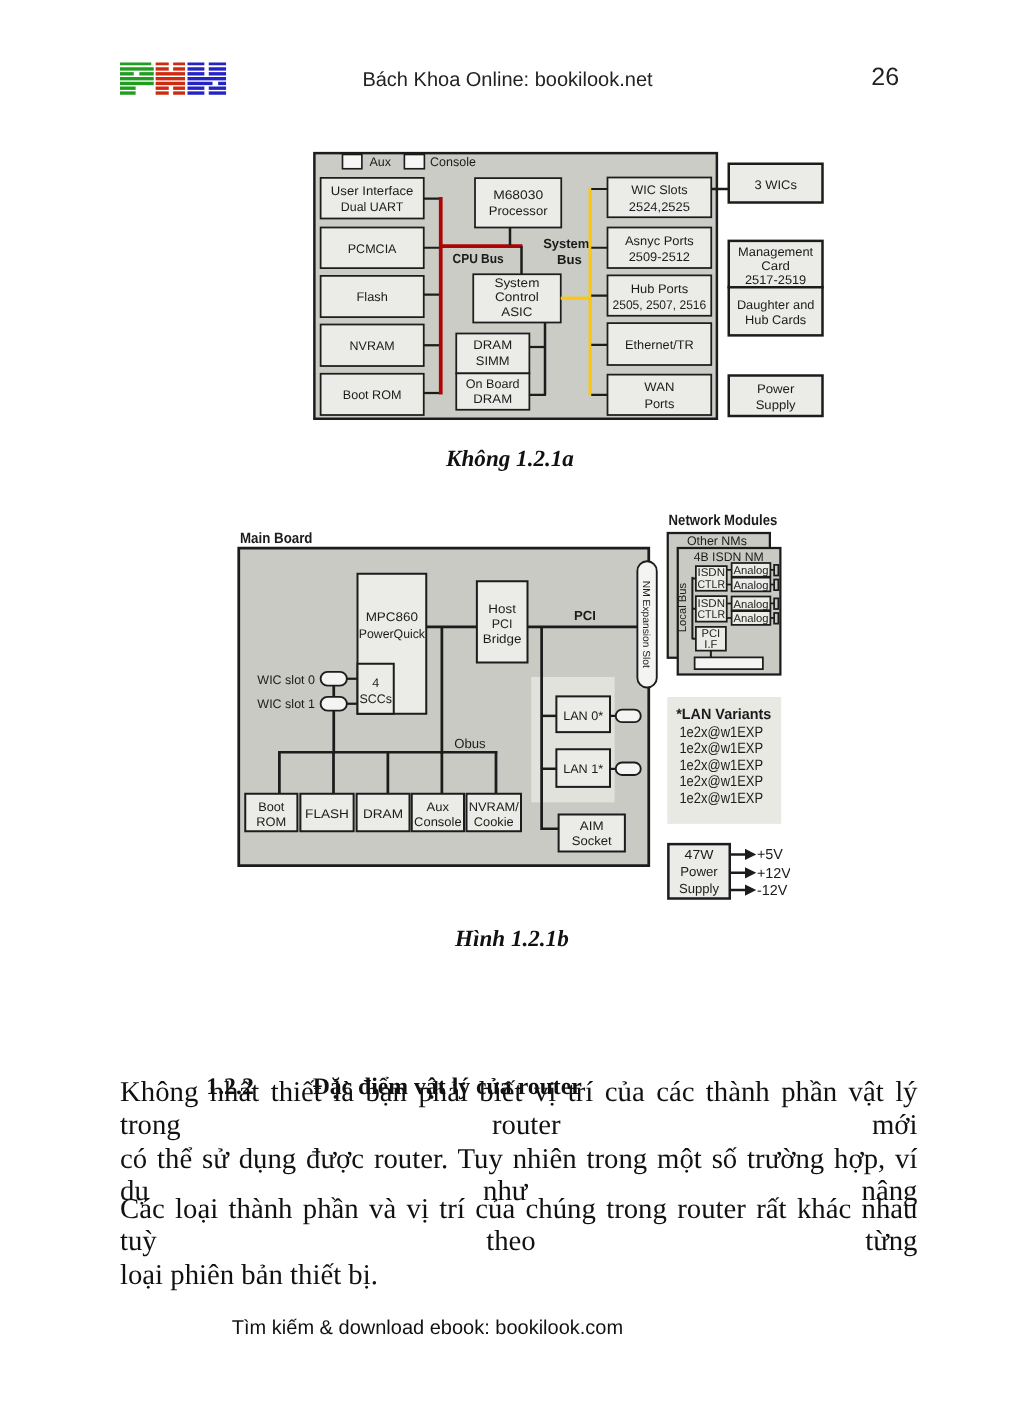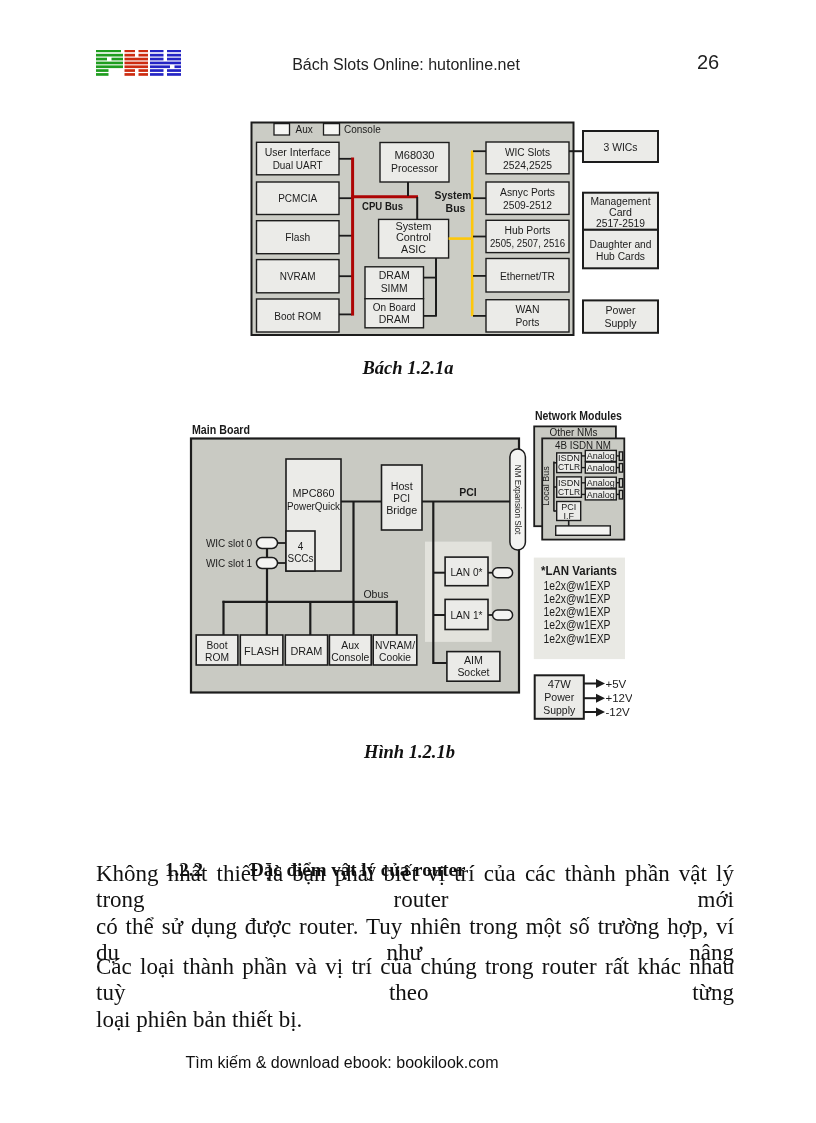--- a/index.html
+++ b/index.html
@@ -41,21 +41,21 @@
 <rect x="72" y="8.7" width="14" height="2.7" fill="#2424c4"></rect>
 <rect x="55" y="12.6" width="31" height="2.7" fill="#2424c4"></rect>
 <rect x="55" y="16.4" width="20" height="2.7" fill="#2424c4"></rect>
 <rect x="79.5" y="16.4" width="6.5" height="2.7" fill="#2424c4"></rect>
 <rect x="55" y="20.2" width="13.5" height="2.7" fill="#2424c4"></rect>
 <rect x="72" y="20.2" width="14" height="2.7" fill="#2424c4"></rect>
 <rect x="55" y="24.1" width="13.5" height="2.7" fill="#2424c4"></rect>
 <rect x="72" y="24.1" width="14" height="2.7" fill="#2424c4"></rect>
 </svg>
 
-<div class="abs" style="left:0;top:56px;width:812px;text-align:center;font-size:16px;color:#222;">Bách Slots Online: hutonline.net</div>
+<div class="abs" style="left:0;top:56px;width:812px;text-align:center;font-size:16px;color:#222;">Bách Khoa Online: bookilook.net</div>
 
 <div class="abs" style="left:697px;top:51px;font-size:20px;color:#222;">26</div>
 
 <svg class="abs" style="left:236px;top:117px" width="440" height="223" viewBox="236 117 440 223">
 
 <rect x="251.5" y="122.5" width="322" height="212.5" fill="#cbccc5" stroke="#1c1c1c" stroke-width="2"></rect>
 
 <g>
       <rect x="274" y="123.6" width="15.5" height="11.4" fill="#f6f6f4" stroke="#1c1c1c" stroke-width="1.3"></rect>
     </g>
@@ -259,21 +259,21 @@
 <text x="620.5" y="259.5" font-size="10" text-anchor="middle" font-weight="normal" textLength="49" lengthAdjust="spacingAndGlyphs">Hub Cards</text>
 </g>
 
 <g>
 <rect x="583" y="300.4" width="75" height="32.4" fill="#ebebe8" stroke="#1c1c1c" stroke-width="2"></rect>
 <text x="620.5" y="314" font-size="10" text-anchor="middle" font-weight="normal" textLength="30" lengthAdjust="spacingAndGlyphs">Power</text>
 <text x="620.5" y="327" font-size="10" text-anchor="middle" font-weight="normal" textLength="32" lengthAdjust="spacingAndGlyphs">Supply</text>
 </g>
 </svg>
 
-<div class="abs ser" style="left:0;top:358px;width:816px;text-align:center;font-weight:bold;font-style:italic;font-size:18.5px;">Bách 1.2.1a</div>
+<div class="abs ser" style="left:0;top:358px;width:816px;text-align:center;font-weight:bold;font-style:italic;font-size:18.5px;">Không 1.2.1a</div>
 
 <svg class="abs" style="left:183px;top:396px" width="449" height="330" viewBox="183 396 449 330">
 
 <g>
       <text x="192" y="434" font-size="12" font-weight="bold" textLength="58" lengthAdjust="spacingAndGlyphs">Main Board</text>
     </g>
 
 <rect x="191" y="438.5" width="328" height="254" fill="#c9cac3" stroke="#1c1c1c" stroke-width="2.2"></rect>
 
 <g>

